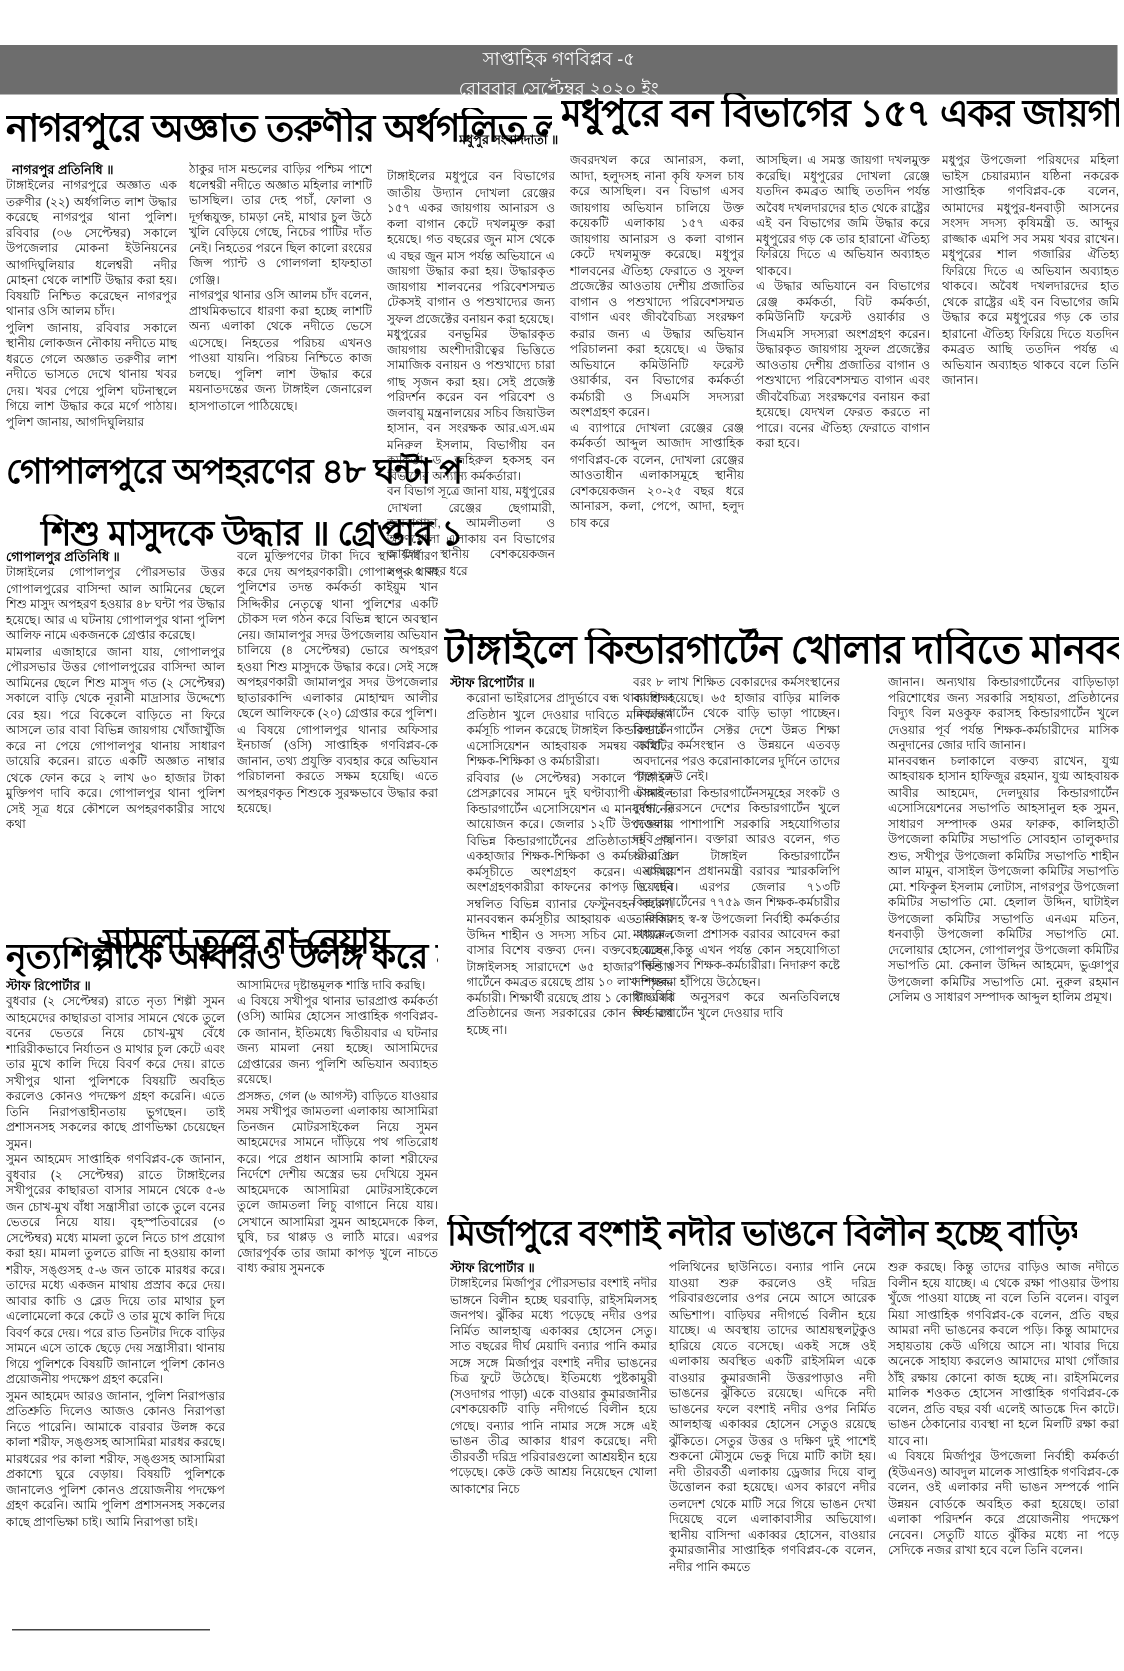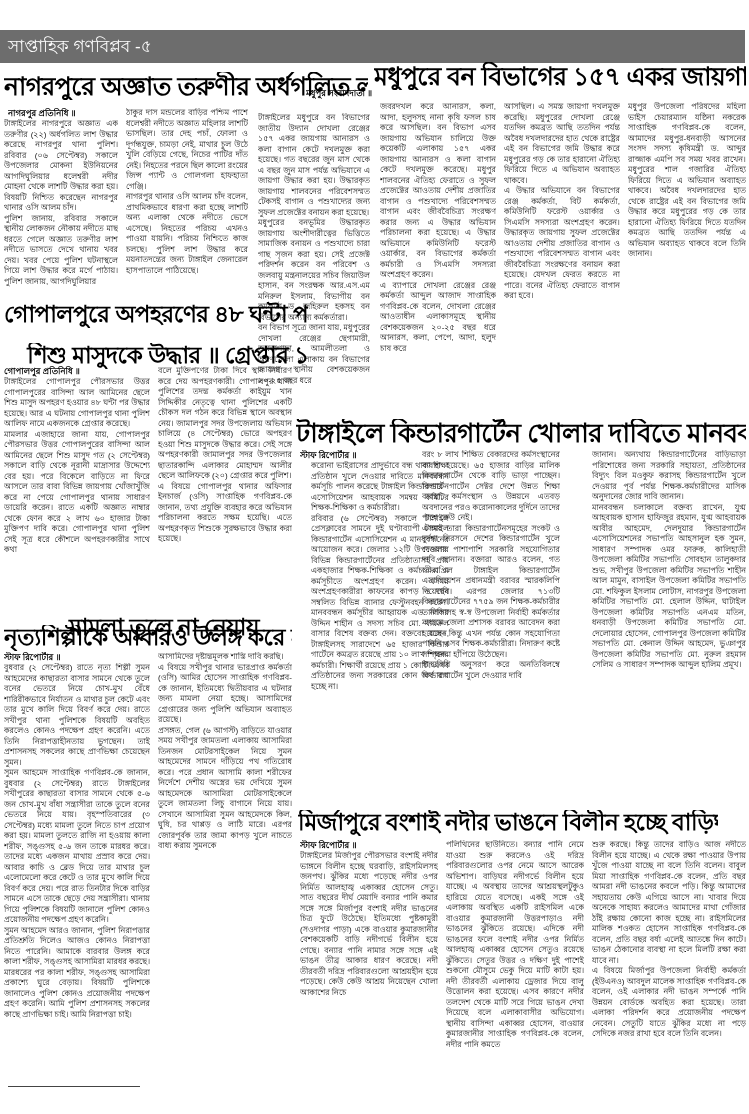--- a/index.html
+++ b/index.html
@@ -5,41 +5,42 @@
   html,body{margin:0;padding:0;}
   body{
     width:749px;height:1114px;position:relative;background:#ffffff;
     font-family:"Liberation Sans","DejaVu Sans",sans-serif;
     color:#1a1a1a;overflow:hidden;
   }
   .abs{position:absolute;}
   .masthead{
     left:0;top:30px;width:729px;height:33px;background:#6d6d6d;color:#ffffff;
     display:flex;align-items:center;justify-content:space-between;
-    padding:0 8px;font-size:17px;
+    padding:0 8px;font-size:12px;flex-direction:column;
   }
   .headline{
     font-weight:bold;color:#000;text-align:center;line-height:1.12;
     letter-spacing:-0.5px;white-space:nowrap;overflow:hidden;
   }
   .col{
     font-size:8px;line-height:10.5px;text-align:justify;overflow:hidden;
     white-space:pre-line;color:#141414;
   }
   .byline{
     font-size:8.5px;font-weight:bold;line-height:11px;color:#000;
     overflow:hidden;white-space:nowrap;
   }
   .endrule{border-top:1.5px solid #444;height:0;}
 </style>
 </head>
 <body>
 
 <div class="abs masthead">
   <span>সাপ্তাহিক গণবিপ্লব -৫</span>
+  <span>রোববার সেপ্টেম্বর ২০২০ ইং</span>
 </div>
 
 <section>
   <h1 class="abs headline" style="left:4px;top:72px;width:364px;font-size:25px;margin:0;">নাগরপুরে অজ্ঞাত তরুণীর অর্ধগলিত লাশ উদ্ধার</h1>
   <div class="abs byline" style="left:8px;top:108px;width:114px;">নাগরপুর প্রতিনিধি ॥</div>
   <div class="abs col" style="left:4px;top:119px;width:114px;height:180px;">টাঙ্গাইলের নাগরপুরে অজ্ঞাত এক তরুণীর (২২) অর্ধগলিত লাশ উদ্ধার করেছে নাগরপুর থানা পুলিশ। রবিবার (০৬ সেপ্টেম্বর) সকালে উপজেলার মোকনা ইউনিয়নের আগদিঘুলিয়ার ধলেশ্বরী নদীর মোহনা থেকে লাশটি উদ্ধার করা হয়। বিষয়টি নিশ্চিত করেছেন নাগরপুর থানার ওসি আলম চাঁদ।
 পুলিশ জানায়, রবিবার সকালে স্থানীয় লোকজন নৌকায় নদীতে মাছ ধরতে গেলে অজ্ঞাত তরুণীর লাশ নদীতে ভাসতে দেখে থানায় খবর দেয়। খবর পেয়ে পুলিশ ঘটনাস্থলে গিয়ে লাশ উদ্ধার করে মর্গে পাঠায়। পুলিশ জানায়, আগদিঘুলিয়ার</div>
   <div class="abs col" style="left:126px;top:108px;width:122px;height:191px;">ঠাকুর দাস মন্ডলের বাড়ির পশ্চিম পাশে ধলেশ্বরী নদীতে অজ্ঞাত মহিলার লাশটি ভাসছিল। তার দেহ পচাঁ, ফোলা ও দূর্গন্ধযুক্ত, চামড়া নেই, মাথার চুল উঠে খুলি বেড়িয়ে গেছে, নিচের পাটির দাঁত নেই। নিহতের পরনে ছিল কালো রংয়ের জিন্স প্যান্ট ও গোলগলা হাফহাতা গেঞ্জি।
 নাগরপুর থানার ওসি আলম চাঁদ বলেন, প্রাথমিকভাবে ধারণা করা হচ্ছে লাশটি অন্য এলাকা থেকে নদীতে ভেসে এসেছে। নিহতের পরিচয় এখনও পাওয়া যায়নি। পরিচয় নিশ্চিতে কাজ চলছে। পুলিশ লাশ উদ্ধার করে ময়নাতদন্তের জন্য টাঙ্গাইল জেনারেল হাসপাতালে পাঠিয়েছে।</div>
 </section>

